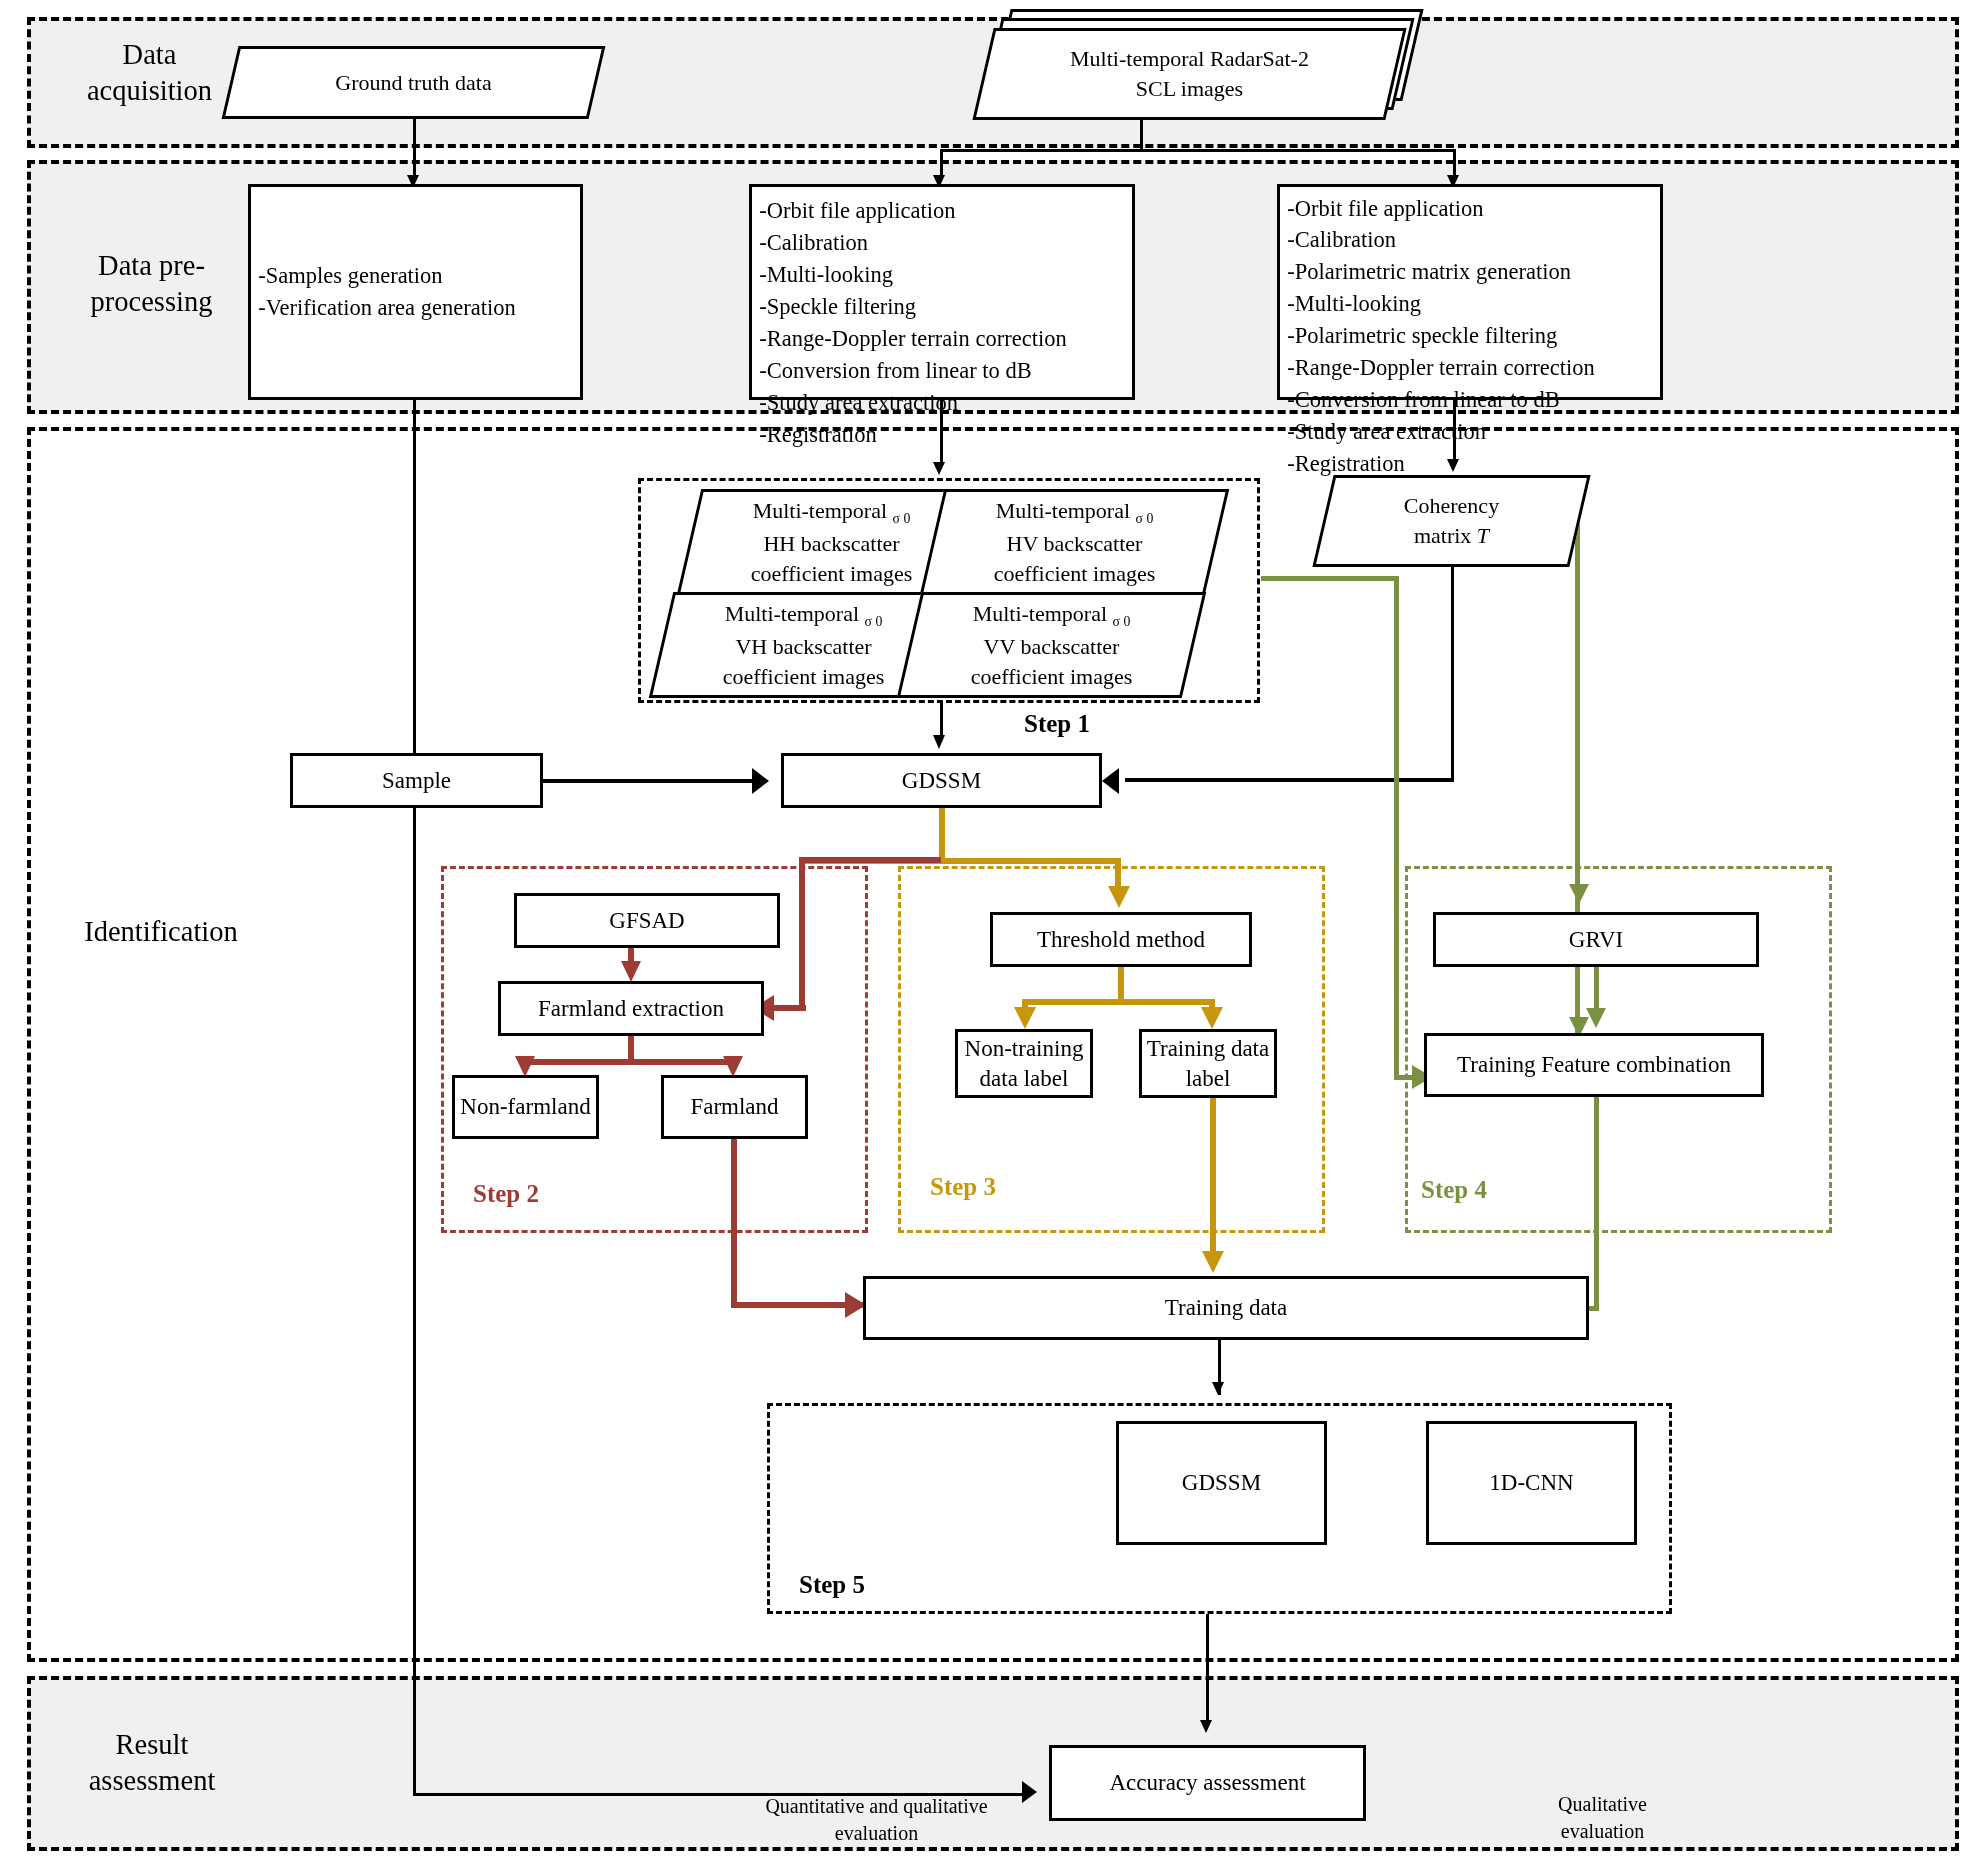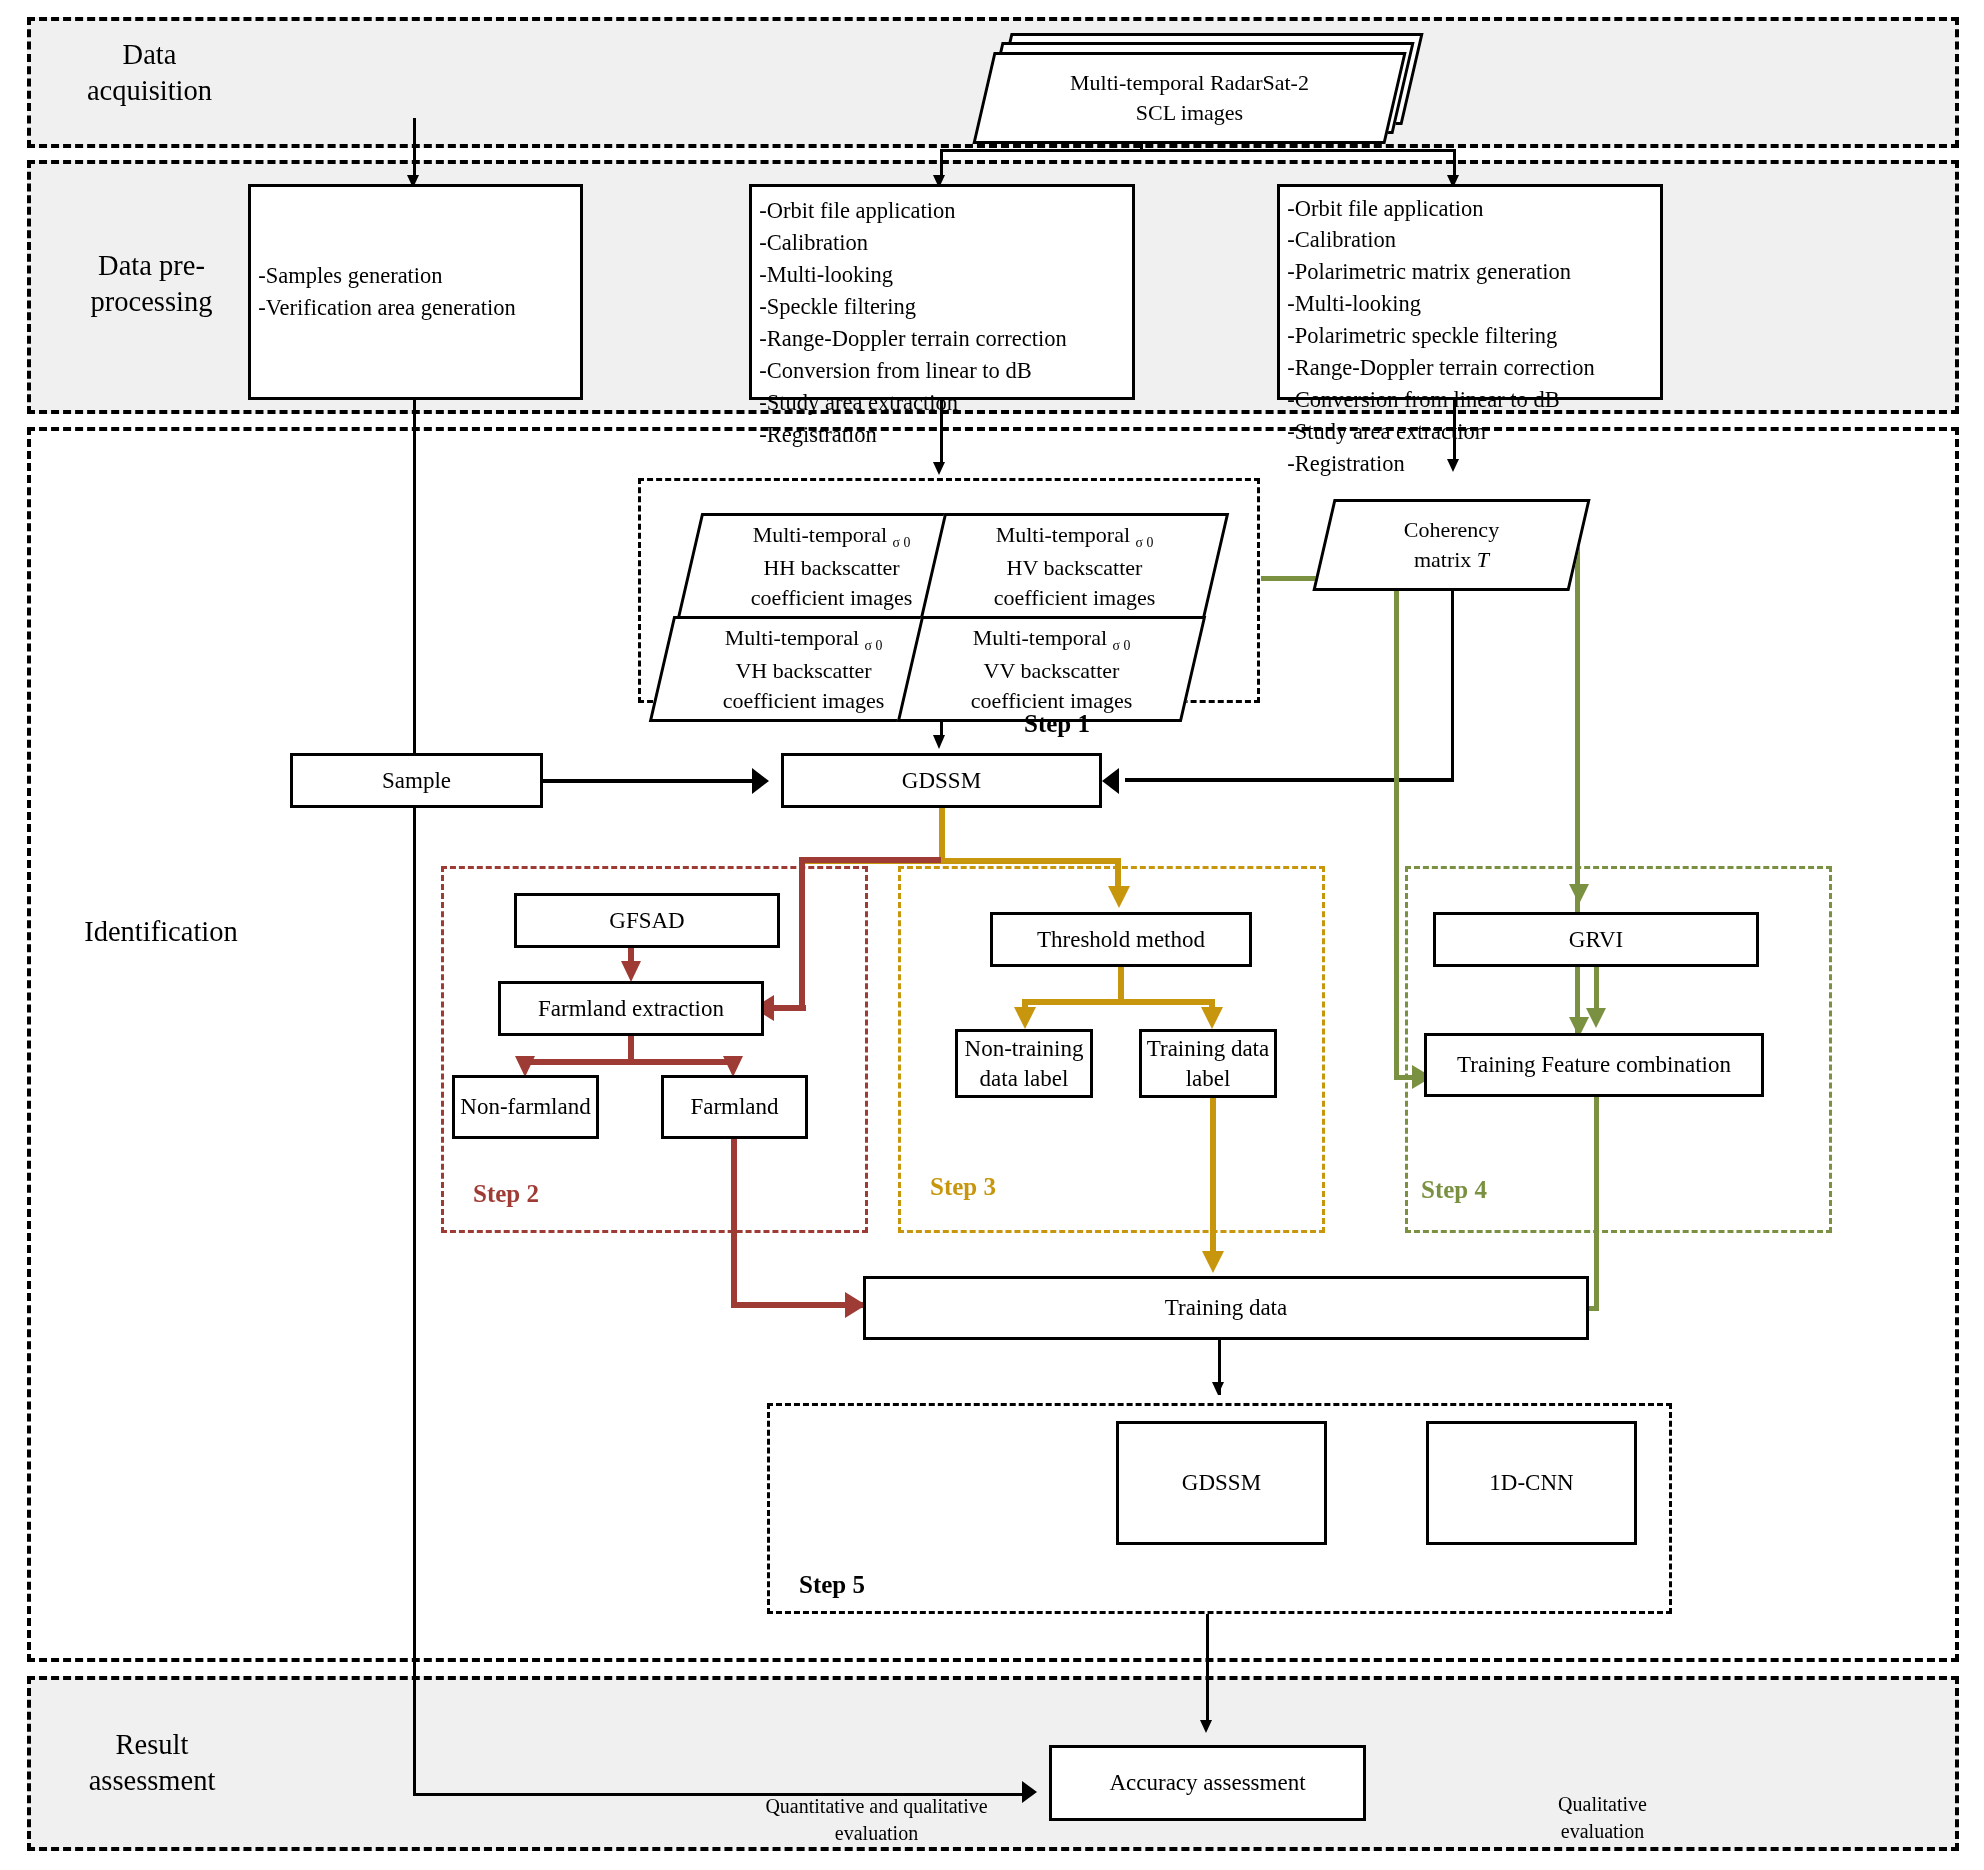--- a/index.html
+++ b/index.html
@@ -45,21 +45,20 @@
     text-align:left;
     padding-left:7.3px;
     white-space:pre-line;
     line-height:1.42;
     font-size:22.5px;
   }
   
   .para{
     position:absolute;
     z-index:6;
-    margin-top:24px;
   }
   .para .shape{
     position:absolute;
     inset:0;
     background:#ffffff;
     border:3.2px solid #000;
     box-sizing:border-box;
     transform:skewX(-13deg);
   }
   .para .txt{
@@ -135,20 +134,24 @@
   <div class="band" style="left:27px;top:1676px;width:1932px;height:175px;"></div>
 
   <div class="band-label" style="left:51px;top:37px;width:197px;white-space:pre-line;">Data
 acquisition</div>
   <div class="band-label" style="left:46px;top:248px;width:211px;white-space:pre-line;">Data pre-
 processing</div>
   <div class="band-label" style="left:46px;top:914px;width:230px;white-space:pre-line;">Identification</div>
   <div class="band-label" style="left:51px;top:1727px;width:202px;white-space:pre-line;">Result
 assessment</div>
 
+  <div class="para" style="left:230px;top:46px;width:367px;height:73px;">
+    <div class="shape"></div>
+    <div class="txt">Ground truth data</div>
+  </div>
 
   <div class="para stack" style="left:983px;top:27.6px;width:413px;height:92px;">
     <div class="shape3" style="left:16.5px;top:-19px;width:413px;height:92px;"></div>
     <div class="shape2" style="left:8.3px;top:-9.6px;width:413px;height:92px;"></div>
     <div class="shape"></div>
     <div class="txt" style="white-space:pre-line;">Multi-temporal RadarSat-2
 SCL images</div>
   </div>
 
   <div class="node left" style="left:248px;top:184px;width:335px;height:216px;justify-content:flex-start;">-Samples generation

